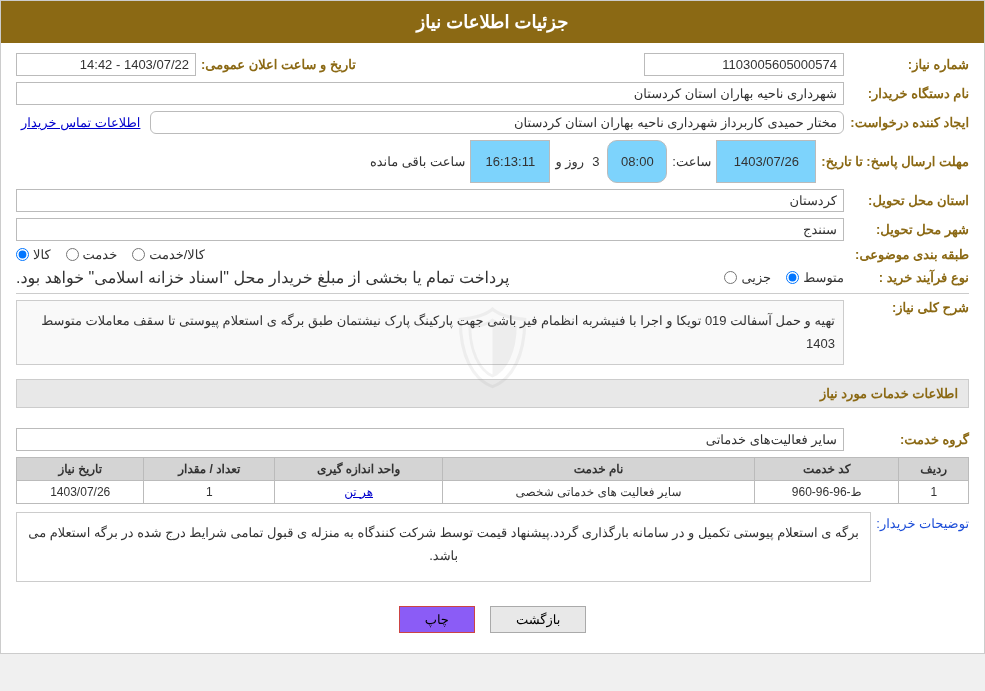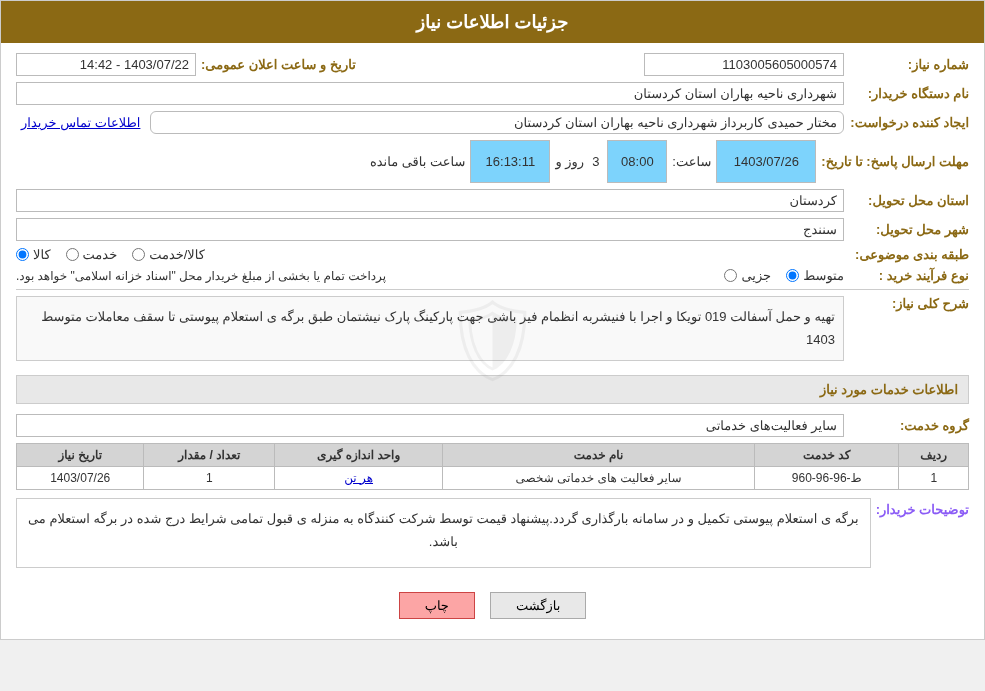--- a/index.html
+++ b/index.html
@@ -72,21 +72,21 @@
       align-items: center;
       gap: 4px;
     }
     .section-title {
       background: #e8e8e8;
       border: 1px solid #ccc;
       padding: 6px 10px;
       font-weight: bold;
       color: #8B6914;
       text-align: right;
-      margin-bottom: 10px;
+      margin-bottom: 20px;
     }
     .description-box {
       border: 1px solid #ccc;
       padding: 8px;
       background: #f9f9f9;
       text-align: right;
       line-height: 1.8;
       margin-bottom: 8px;
     }
     .table-section {
@@ -115,22 +115,22 @@
     .notes-box {
       border: 1px solid #ccc;
       padding: 8px;
       background: #fff;
       text-align: center;
       line-height: 1.8;
       min-height: 70px;
       margin-bottom: 8px;
     }
     .notes-label {
-      color: #8b5cf6;
-      font-weight: bold;
+      color: #1d4ed8;
+      font-weight: normal;
       white-space: nowrap;
       min-width: 80px;
       text-align: center;
       vertical-align: top;
       padding-top: 4px;
     }
     .notes-row {
       display: flex;
       align-items: flex-start;
       margin-bottom: 6px;
@@ -146,21 +146,21 @@
       padding: 5px 25px;
       border: 1px solid #aaa;
       cursor: pointer;
       font-size: 13px;
       font-family: Tahoma, Arial, sans-serif;
     }
     .btn-back {
       background: #e8e8e8;
     }
     .btn-print {
-      background: #fca5a5;
+      background: #8b5cf6;
       border-color: #c44;
     }
     .shield-logo {
       position: absolute;
       left: 50%;
       top: 50%;
       transform: translate(-50%, -50%);
       opacity: 0.1;
       font-size: 80px;
       color: #888;
@@ -201,21 +201,21 @@
     <div class="row">
       <span class="label">ایجاد کننده درخواست:</span>
       <div class="value-box" style="flex:1;border-radius:6px;">مختار حمیدی کاربرداز شهرداری ناحیه بهاران استان کردستان</div>
       <span class="link-text" style="white-space:nowrap; padding: 0 5px;">اطلاعات تماس خریدار</span>
     </div>
 
     <div class="row">
       <span class="label">مهلت ارسال پاسخ: تا تاریخ:</span>
       <div class="small-box" style="min-width:100px;">1403/07/26</div>
       <span>ساعت:</span>
-      <div class="small-box" style="min-width:60px;">08:00</div>
+      <div class="small-box" style="min-width:60px;border-radius:10px;">08:00</div>
       <span style="padding:0 3px;">3</span>
       <span>روز و</span>
       <div class="small-box" style="min-width:80px;">16:13:11</div>
       <span>ساعت باقی مانده</span>
     </div>
 
     <div class="row">
       <span class="label">استان محل تحویل:</span>
       <div class="value-box">کردستان</div>
     </div>
@@ -249,21 +249,21 @@
         <div class="radio-group" style="justify-content:flex-start; gap:15px;">
           <div class="radio-item">
             <span>متوسط</span>
             <input type="radio" name="process" checked="" style="">
           </div>
           <div class="radio-item">
             <span>جزیی</span>
             <input type="radio" name="process" style="">
           </div>
         </div>
-        <span style="color:#333; font-size:12px;">پرداخت تمام یا بخشی از مبلغ خریدار محل "اسناد خزانه اسلامی" خواهد بود.</span>
+        <span style="color:#333; font-size:16px;">پرداخت تمام یا بخشی از مبلغ خریدار محل "اسناد خزانه اسلامی" خواهد بود.</span>
       </div>
     </div>
 
     <hr class="divider">
 
     <div class="row" style="align-items:flex-start;">
       <span class="label">شرح کلی نیاز:</span>
       <div class="description-box" style="flex:1;">تهیه و حمل آسفالت 019 تویکا و اجرا با فنیشربه انظمام فیر باشی جهت پارکینگ پارک نیشتمان طبق برگه ی استعلام پیوستی تا سقف معاملات متوسط 1403</div>
     </div>
 

